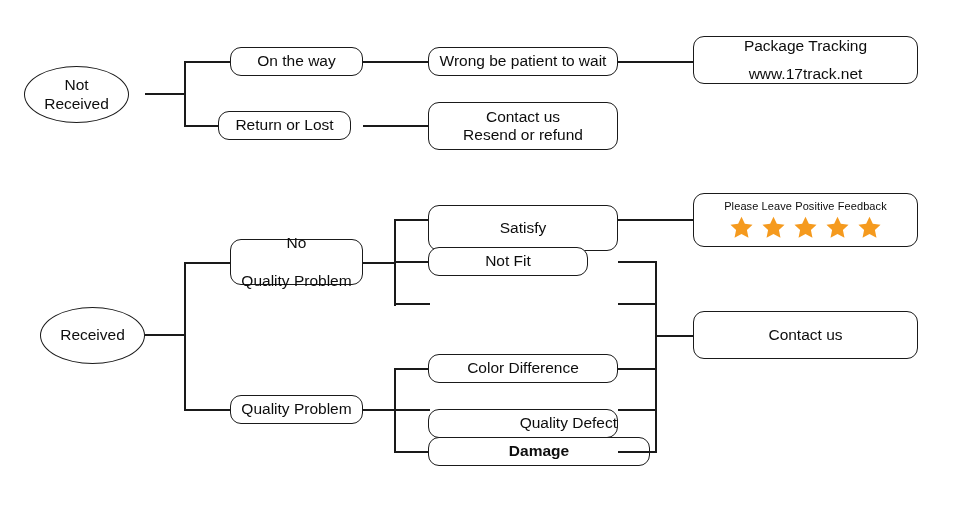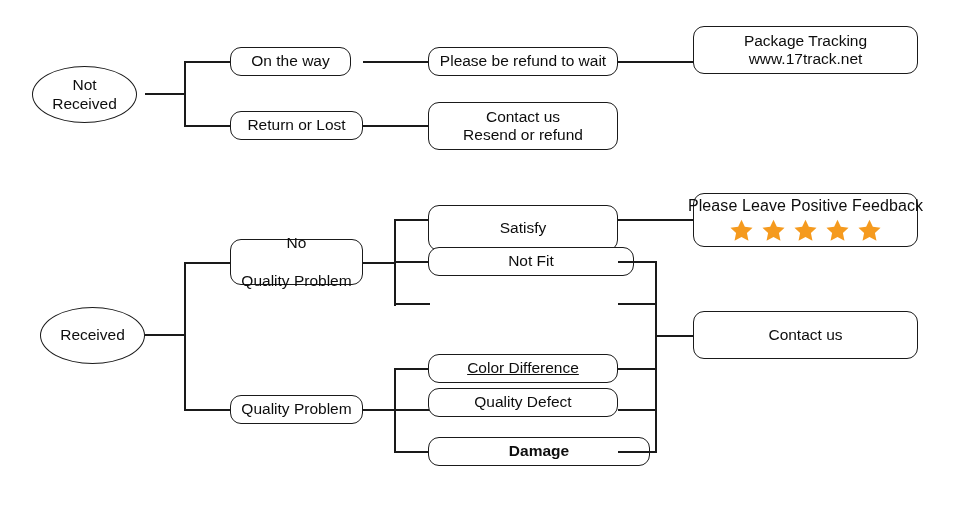--- a/index.html
+++ b/index.html
@@ -55,64 +55,64 @@
     flex-direction: row;
     gap: 7px;
     margin-top: 3px;
   }
   .star-glyph {
     width: 25px;
     height: 25px;
     display: block;
   }
   .feedback-title {
-    font-size: 16px;
+    font-size: 11px;
     letter-spacing: 0.1px;
   }
 </style>
 </head>
 <body>
 
 <div id="canvas">
 
-  <div class="node ellipse fs-15" style="left:32px; top:66px; width:105px; height:57px;">
+  <div class="node ellipse fs-15" style="left:24px; top:66px; width:105px; height:57px;">
     <span class="line">Not</span>
     <span class="line">Received</span>
   </div>
 
   <div class="connector h" style="left:145px; top:93px; width:40px;"></div>
 
   <div class="connector v" style="left:184px; top:61px; height:65px;"></div>
 
   <div class="connector h" style="left:184px; top:61px; width:47px;"></div>
   <div class="connector h" style="left:184px; top:125px; width:47px;"></div>
 
-  <div class="node rounded fs-15" style="left:230px; top:47px; width:121px; height:29px;text-align:center;">
+  <div class="node rounded fs-15" style="left:230px; top:47px; width:133px; height:29px;text-align:center;">
     <span class="line">On the way</span>
   </div>
 
-  <div class="node rounded fs-15" style="left:230px; top:111px; width:133px; height:29px;text-align:right;">
+  <div class="node rounded fs-15" style="left:218px; top:111px; width:133px; height:29px;text-align:right;">
     <span class="line">Return or Lost</span>
   </div>
 
   <div class="connector h" style="left:363px; top:61px; width:66px;"></div>
   <div class="connector h" style="left:363px; top:125px; width:66px;"></div>
 
   <div class="node rounded fs-15" style="left:428px; top:47px; width:190px; height:29px;">
-    <span class="line">Please be refund to wait</span>
+    <span class="line">Wrong be patient to wait</span>
   </div>
 
   <div class="node rounded fs-15" style="left:428px; top:102px; width:190px; height:48px;">
     <span class="line">Contact us</span>
     <span class="line">Resend or refund</span>
   </div>
 
   <div class="connector h" style="left:618px; top:61px; width:76px;"></div>
 
-  <div class="node rounded fs-15" style="left:693px; top:26px; width:225px; height:48px;">
+  <div class="node rounded fs-15" style="left:693px; top:36px; width:225px; height:48px;justify-content:space-between;">
     <span class="line">Package Tracking</span>
     <span class="line">www.17track.net</span>
   </div>
 
   <div class="node ellipse fs-15" style="left:40px; top:307px; width:105px; height:57px;">
     <span class="line">Received</span>
   </div>
 
   <div class="connector h" style="left:145px; top:334px; width:40px;"></div>
 
@@ -133,36 +133,36 @@
   <div class="connector h" style="left:363px; top:262px; width:33px;"></div>
   <div class="connector v" style="left:394px; top:219px; height:87px;"></div>
   <div class="connector h" style="left:394px; top:219px; width:36px;"></div>
   <div class="connector h" style="left:394px; top:261px; width:36px;"></div>
   <div class="connector h" style="left:394px; top:303px; width:36px;"></div>
 
   <div class="node rounded fs-15" style="left:428px; top:205px; width:190px; height:46px;">
     <span class="line">Satisfy</span>
   </div>
 
-  <div class="node rounded fs-15" style="left:428px; top:247px; width:206px; height:29px;">
+  <div class="node rounded fs-15" style="left:428px; top:247px; width:160px; height:29px;">
     <span class="line">Not Fit</span>
   </div>
 
 
   <div class="connector h" style="left:363px; top:409px; width:33px;"></div>
   <div class="connector v" style="left:394px; top:368px; height:85px;"></div>
   <div class="connector h" style="left:394px; top:368px; width:36px;"></div>
   <div class="connector h" style="left:394px; top:409px; width:36px;"></div>
   <div class="connector h" style="left:394px; top:451px; width:36px;"></div>
 
-  <div class="node rounded fs-15" style="left:428px; top:354px; width:190px; height:29px;text-decoration:underline;">
+  <div class="node rounded fs-15" style="left:428px; top:354px; width:190px; height:29px;">
     <span class="line">Color Difference</span>
   </div>
 
-  <div class="node rounded fs-15" style="left:428px; top:388px; width:190px; height:29px;">
+  <div class="node rounded fs-15" style="left:428px; top:409px; width:190px; height:29px;align-items:flex-end;">
     <span class="line">Quality Defect</span>
   </div>
 
   <div class="node rounded fs-15" style="left:428px; top:437px; width:222px; height:29px;font-weight:bold;">
     <span class="line">Damage</span>
   </div>
 
   <div class="connector h" style="left:618px; top:219px; width:76px;"></div>
 
   <div class="connector h" style="left:618px; top:261px; width:39px;"></div>

